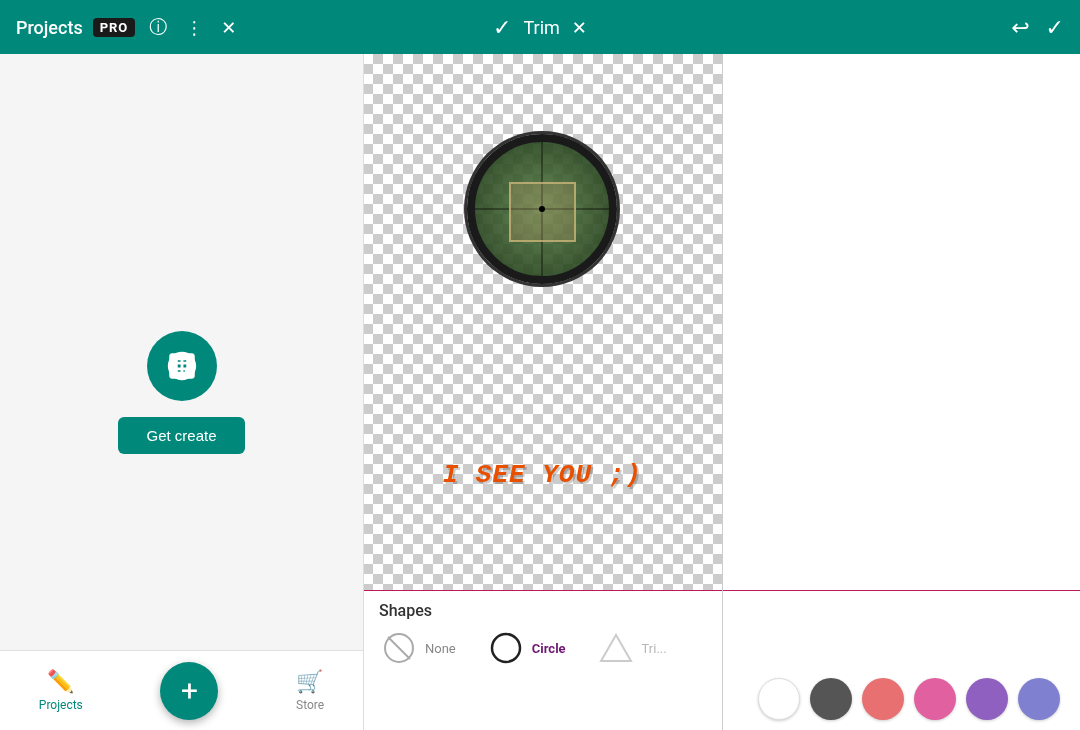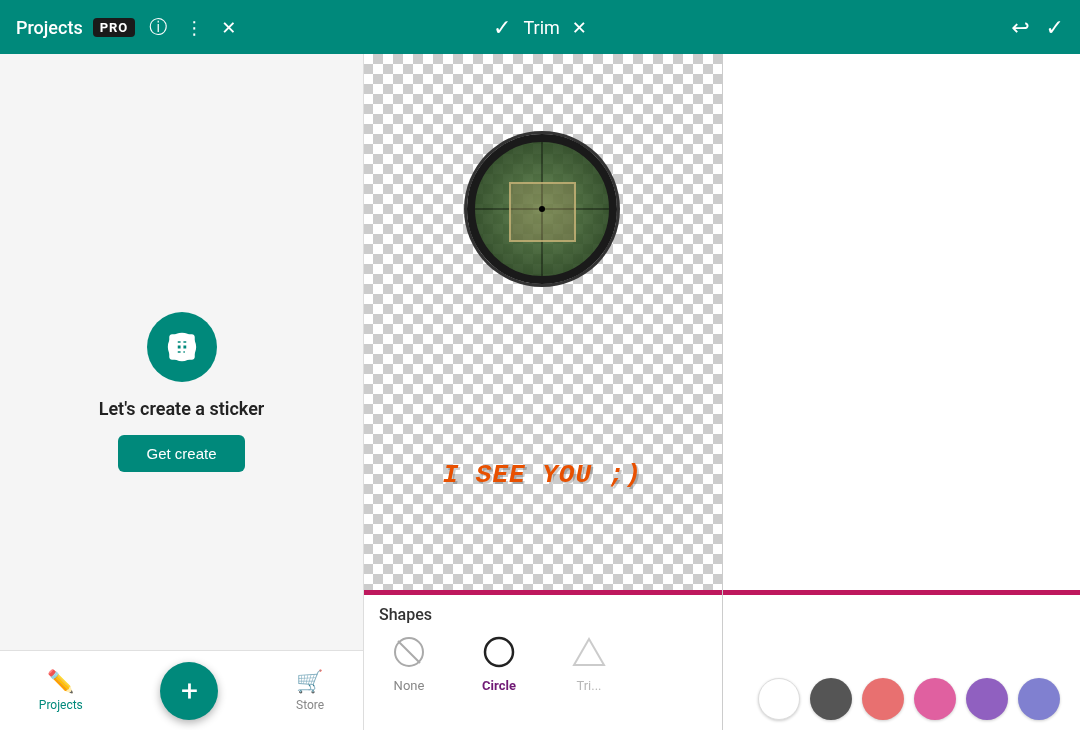--- a/index.html
+++ b/index.html
@@ -158,31 +158,31 @@
     .result-text {
       position: absolute; bottom: 100px; left: 50%; transform: translateX(-50%);
       color: #e85000; font-size: 26px; font-weight: 900; white-space: nowrap;
       letter-spacing: 1px; font-style: italic;
       text-shadow: 2px 2px 0px rgba(0,0,0,0.2);
       font-family: Liberation Mono, monospace;
     }
 
     
     .bottom-panel {
-      height: 140px; background: white; border-top: 5px solid #be185d;
+      height: 140px; background: white; border-top: 1px solid #be185d;
       display: flex; flex-direction: column; padding: 10px 0 0 0;
     }
     .shapes-label {
       font-size: 16px; font-weight: 500; color: #333; padding: 0 16px; margin-bottom: 8px;
     }
     .shapes-row {
       display: flex; align-items: center; padding: 0 16px; gap: 30px;
     }
     .shape-item {
-      display: flex; flex-direction: column; align-items: center; gap: 6px; cursor: pointer;
+      display: flex; flex-direction: row; align-items: center; gap: 6px; cursor: pointer;
       min-width: 60px;
     }
     .shape-item.active .shape-label { color: #222; font-weight: 600; }
     .shape-label { font-size: 13px; color: #888; }
     .shape-icon { width: 40px; height: 40px; display: flex; align-items: center; justify-content: center; }
     .shape-none svg { stroke: #aaa; fill: none; }
     .shape-square svg { stroke: #aaa; fill: none; }
     .shape-circle svg { stroke: #222; fill: none; stroke-width: 2.5; }
 
     
@@ -233,21 +233,20 @@
   </div>
 </header>
 
 <aside class="sidebar">
   <div class="sticker-icon-circle">
     <svg viewBox="0 0 24 24" xmlns="http://www.w3.org/2000/svg">
       <path d="M12 2C6.48 2 2 6.48 2 12s4.48 10 10 10 10-4.48 10-10S17.52 2 12 2zm-1 14H9V8h2v8zm4 0h-2V8h2v8z"></path>
       <path d="M19 3H5c-1.1 0-2 .9-2 2v14c0 1.1.9 2 2 2h14c1.1 0 2-.9 2-2V5c0-1.1-.9-2-2-2zm-5 14H6v-2h8v2zm3-4H6v-2h11v2zm0-4H6V7h11v2z"></path>
     </svg>
   </div>
-  <p class="sidebar-text">Let's create a sticker</p>
   <button class="get-started-btn">Get create</button>
 </aside>
 
 <nav class="bottom-nav">
   <div class="nav-item active">
     <span class="nav-icon">✏️</span>
     <span class="nav-label">Projects</span>
   </div>
   <div class="fab-btn">
     <span style="color:white;font-size:30px;line-height:1;">+</span>

